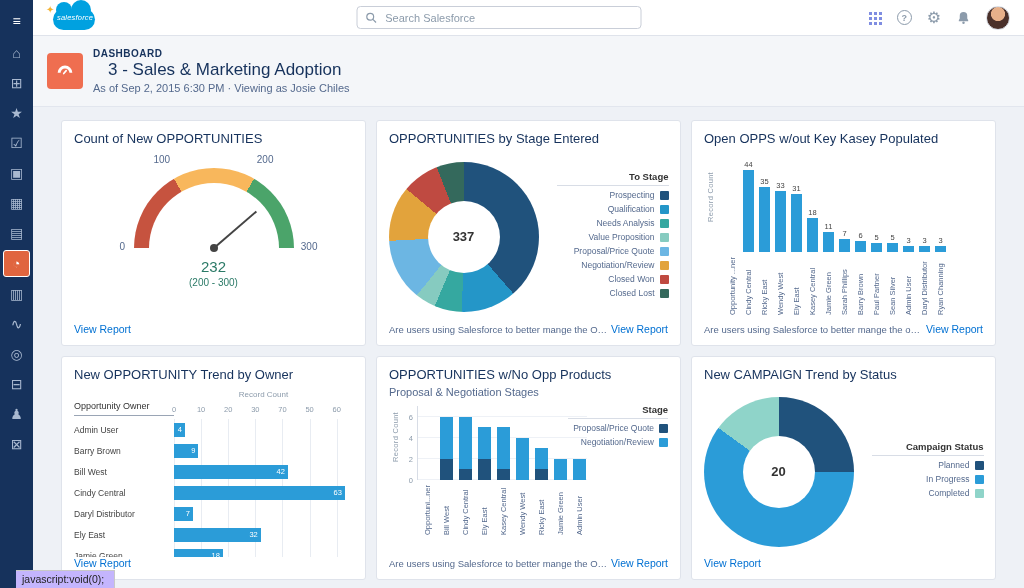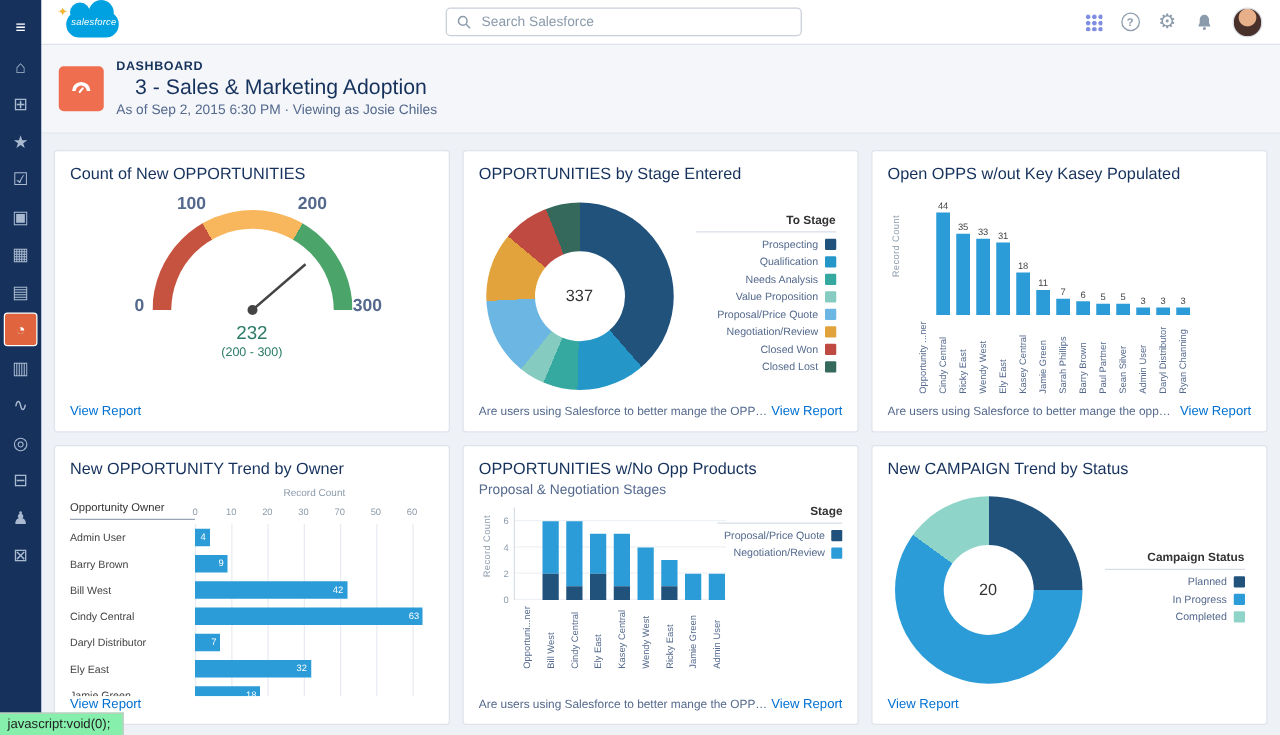--- a/index.html
+++ b/index.html
@@ -40,46 +40,46 @@
   .page-header { background:#f4f6f9; border-bottom:1px solid #e2e6ee; padding:12px 14px; display:flex; align-items:center; gap:10px; flex-shrink:0; }
   .dash-icon { width:36px; height:36px; border-radius:4px; background:#ef6e50; display:flex; align-items:center; justify-content:center; flex-shrink:0; }
   .eyebrow { font-size:10px; font-weight:bold; color:#16325c; letter-spacing:0.5px; }
   .page-title { font-size:17px; font-weight:400; color:#16325c; margin:1px 15px 2px; }
   .page-sub { font-size:11px; color:#54698d; }
   .header-buttons { margin-left:auto; display:flex; gap:6px; align-self:flex-start; margin-top:4px; }
   .btn { background:#fff; border:1px solid #d8dde6; border-radius:4px; color:#0070d2; font-size:12px; padding:6px 14px; cursor:pointer; font-family:inherit; }
   .btn-chev { padding:6px 10px; font-size:8px; }
 
   
-  .content { flex:1; padding:13px 10px 0; overflow:hidden; }
+  .content { flex:1; padding:13px 28px 0; overflow:hidden; }
   .grid { display:grid; grid-template-columns:repeat(3,1fr); grid-template-rows:226px 224px; gap:10px; }
   .card { background:#fff; border:1px solid #dfe3eb; border-radius:3px; padding:10px 12px; display:flex; flex-direction:column; overflow:hidden; position:relative; }
   .card-title { font-size:13px; font-weight:400; color:#16325c; margin:0 0 4px; }
   .card-subtitle { font-size:11px; color:#54698d; margin-bottom:2px; }
   .view-link { color:#0070d2; font-size:10.5px; text-decoration:none; cursor:pointer; }
   .card > .view-link { margin-top:auto; align-self:flex-start; }
   .card-foot { margin-top:auto; font-size:9.5px; color:#54698d; display:flex; gap:3px; align-items:baseline; white-space:nowrap; overflow:hidden; }
   .card-foot span { overflow:hidden; text-overflow:ellipsis; }
   .card-foot .view-link { flex-shrink:0; }
 
   
   .gauge-host { display:flex; flex-direction:column; align-items:center; margin-top:18px; }
   .gauge-area { position:relative; width:160px; height:80px; }
   .gauge-clip { position:absolute; inset:0; overflow:hidden; }
   .gauge-circle { position:absolute; top:0; left:0; width:160px; height:160px; border-radius:50%; }
   .gauge-hole { position:absolute; top:15px; left:15px; width:130px; height:130px; border-radius:50%; background:#fff; }
   .gauge-needle { position:absolute; left:79px; bottom:0; width:2px; height:56px; background:#444; transform-origin:50% 100%; }
   .gauge-hub { position:absolute; left:76px; bottom:-4px; width:8px; height:8px; border-radius:50%; background:#444; }
-  .gauge-tick { position:absolute; font-size:14px; color:#54698d;font-weight:bold; }
+  .gauge-tick { position:absolute; font-size:10px; color:#54698d; }
   .gauge-value { font-size:15px; margin-top:10px; }
   .gauge-range { font-size:10px; margin-top:2px; }
 
   
   .donut-host { display:flex; align-items:center; justify-content:center; gap:18px; flex:1; }
-  .donut { position:relative; width:150px; height:150px; border-radius:50%; flex-shrink:0; }
+  .donut { position:relative; width:150px; height:150px; border-radius:50%; flex-shrink:0;font-weight:bold; }
   .donut-hole { position:absolute; top:50%; left:50%; width:72px; height:72px; margin:-36px 0 0 -36px; border-radius:50%; background:#fff; display:flex; align-items:center; justify-content:center; }
   .donut-total { font-size:13px; color:#333; }
   .legend { width:112px; flex-shrink:0; }
   .legend-title { font-size:9.5px; font-weight:bold; color:#333; text-align:right; border-bottom:1px solid #d8dde6; padding-bottom:3px; margin-bottom:4px; }
   .legend-row { display:flex; justify-content:flex-end; align-items:center; gap:5px; margin:4px 0; }
   .legend-label { font-size:8.5px; color:#54698d; }
   .legend-swatch { width:9px; height:9px; border-radius:1px; flex-shrink:0; }
 
   
   .bar-host { position:relative; display:flex; padding-left:16px; margin-top:6px; flex:1; overflow:hidden; }
@@ -118,21 +118,21 @@
   .stack-plotwrap { position:relative; margin-top:2px; }
   .stack-grid { position:absolute; top:0; left:0; right:0; height:74px; border-left:1px solid #d8dde6; }
   .stack-gline { position:absolute; left:0; right:0; height:1px; background:#eef1f6; }
   .stack-cols { display:flex; gap:3px; position:relative; padding-left:2px; }
   .scol { width:16px; display:flex; flex-direction:column; align-items:center; flex-shrink:0; }
   .sbars { height:74px; width:13px; display:flex; flex-direction:column; justify-content:flex-end; }
   .sseg { width:100%; }
   .sxlab { height:52px; }
 
   
-  .status-tooltip { position:absolute; left:0; bottom:0; background:#86efac; border:1px solid #c8c8c8; border-left:none; border-bottom:none; padding:2px 10px 3px 6px; font-size:10.5px; color:#222; z-index:9; }
+  .status-tooltip { position:absolute; left:16px; bottom:0; background:#c4b5fd; border:1px solid #c8c8c8; border-left:none; border-bottom:none; padding:2px 10px 3px 6px; font-size:10.5px; color:#222; z-index:9; }
 </style>
 </head>
 <body>
 
 <div class="app">
   <aside class="sidebar" id="sidebar">
       <div class="side-item">
         <span>≡</span>
       </div>
       <div class="side-item">

